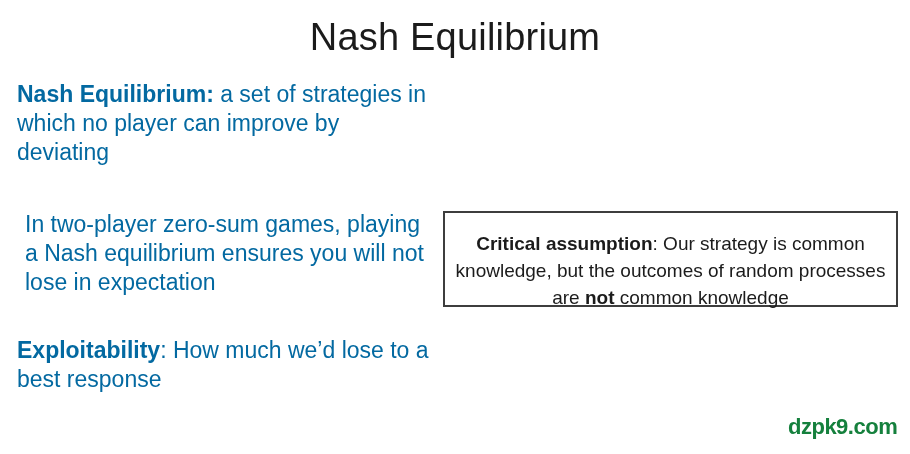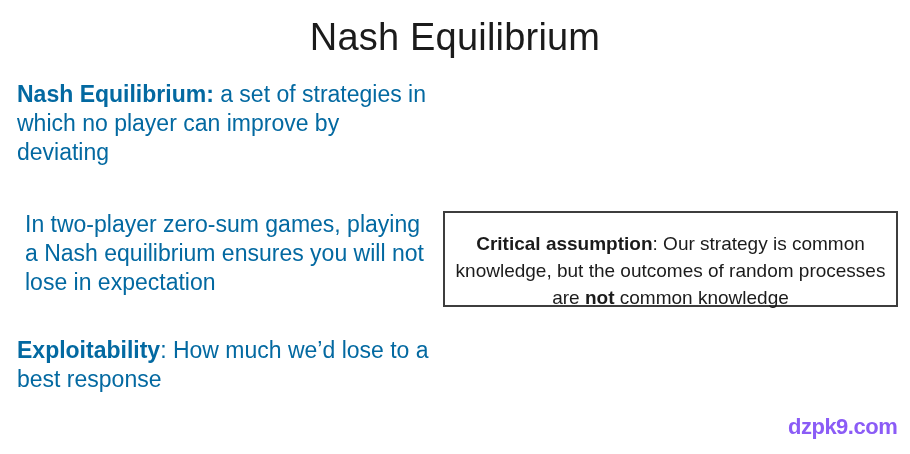--- a/index.html
+++ b/index.html
@@ -84,21 +84,21 @@
   }
 
   
   .watermark {
     position: absolute;
     left: 788px;
     top: 414px;
     font-size: 22px;
     font-weight: 700;
     letter-spacing: -0.5px;
-    color: #8b5cf6;
+    color: #15803d;
     -webkit-text-stroke: 3px #ffffff;
     paint-order: stroke fill;
     text-shadow:
       -1px -1px 0 #ffffff,  1px -1px 0 #ffffff,
       -1px  1px 0 #ffffff,  1px  1px 0 #ffffff,
       -2px  0   0 #ffffff,  2px  0   0 #ffffff,
        0   -2px 0 #ffffff,  0    2px 0 #ffffff;
     white-space: nowrap;
   }
 </style>

